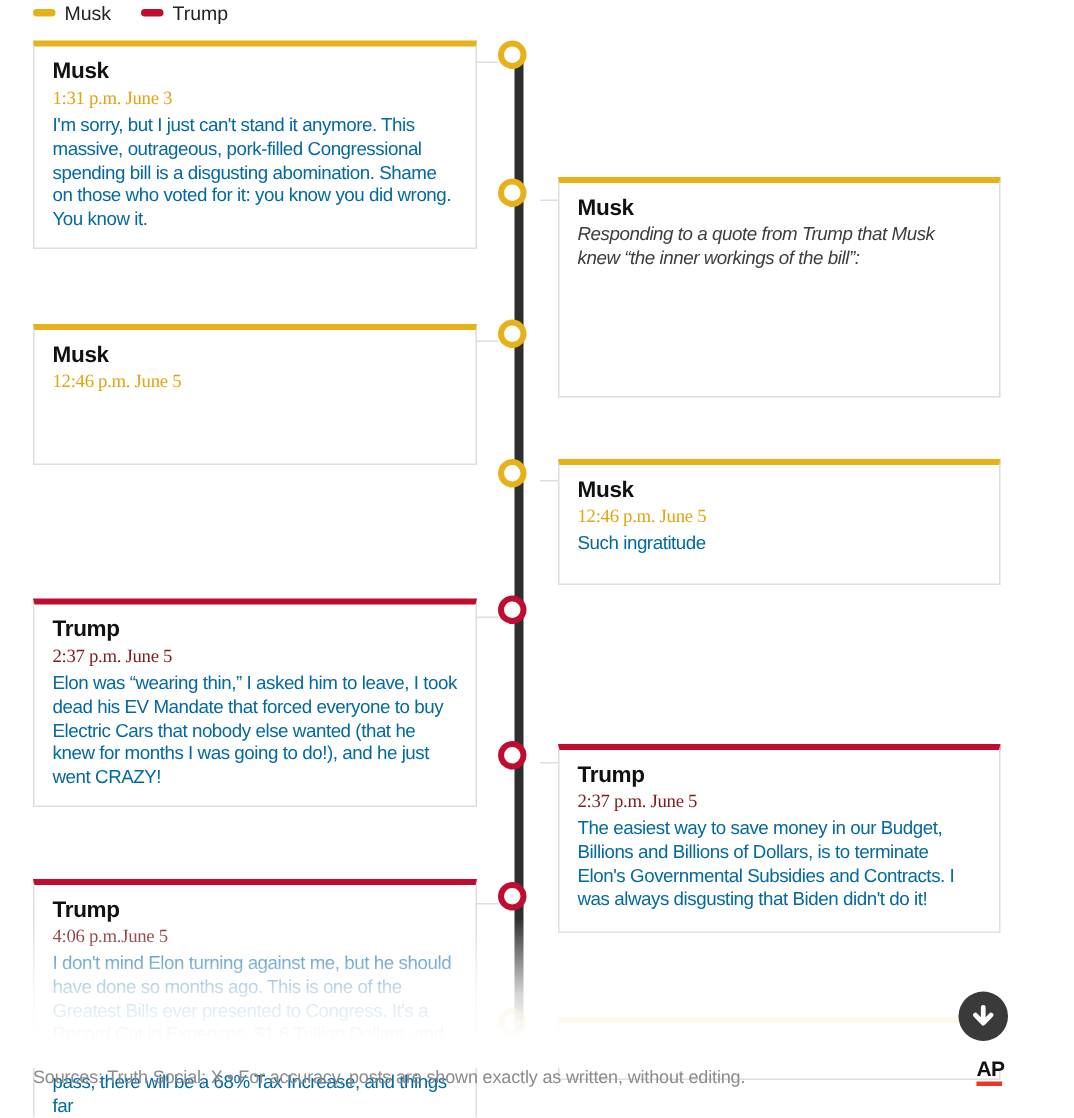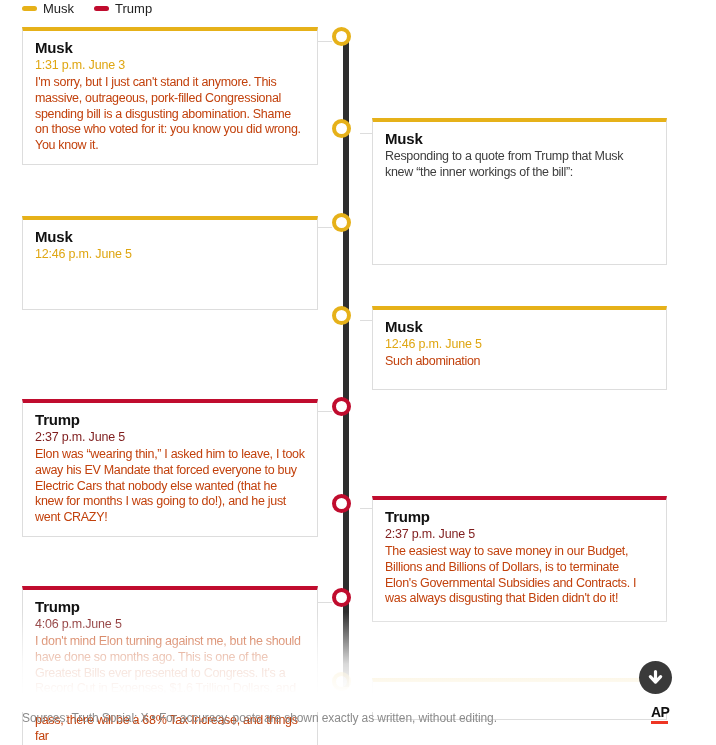--- a/index.html
+++ b/index.html
@@ -72,32 +72,34 @@
     font-size: 15px;
     font-weight: bold;
     color: #111;
     letter-spacing: -0.2px;
     margin-bottom: 2px;
   }
   .card-time {
     font-size: 12.5px;
     letter-spacing: -0.2px;
     margin-bottom: 3px;
+    font-family: Liberation Serif, serif;
   }
   .time-musk  { color: #dfa612; }
   .time-trump { color: #7f1d1d; }
   .card-context {
     font-size: 12.5px;
+    font-style: italic;
     color: #3d3d3d;
     letter-spacing: -0.3px;
     line-height: 15.8px;
   }
   .card-text {
     font-size: 12.5px;
-    color: #c2410c;
+    color: #0369a1;
     letter-spacing: -0.3px;
     line-height: 15.8px;
   }
   .card.partial .card-title { opacity: 0.5; }
 
   
   .fade-overlay {
     position: absolute;
     left: 0; top: 612px;
     width: 716px; height: 100px;
@@ -202,27 +204,27 @@
   </div>
 
   <div class="card left musk" style="top:216px; min-height:94px;">
     <div class="card-title">Musk</div>
     <div class="card-time time-musk">12:46 p.m. June 5</div>
   </div>
 
   <div class="card right musk" style="top:306px; min-height:84px;">
     <div class="card-title">Musk</div>
     <div class="card-time time-musk">12:46 p.m. June 5</div>
-    <div class="card-text">Such abomination</div>
+    <div class="card-text">Such ingratitude</div>
   </div>
 
   <div class="card left trump" style="top:399px; min-height:129px;">
     <div class="card-title">Trump</div>
     <div class="card-time time-trump">2:37 p.m. June 5</div>
-    <div class="card-text">Elon was “wearing thin,” I asked him to leave, I took away his EV Mandate that forced everyone to buy Electric Cars that nobody else wanted (that he knew for months I was going to do!), and he just went CRAZY!</div>
+    <div class="card-text">Elon was “wearing thin,” I asked him to leave, I took dead his EV Mandate that forced everyone to buy Electric Cars that nobody else wanted (that he knew for months I was going to do!), and he just went CRAZY!</div>
   </div>
 
   <div class="card right trump" style="top:496px; min-height:126px;">
     <div class="card-title">Trump</div>
     <div class="card-time time-trump">2:37 p.m. June 5</div>
     <div class="card-text">The easiest way to save money in our Budget, Billions and Billions of Dollars, is to terminate Elon's Governmental Subsidies and Contracts. I was always disgusting that Biden didn't do it!</div>
   </div>
 
   <div class="card left trump" style="top:586px; min-height:109px;">
     <div class="card-title">Trump</div>

